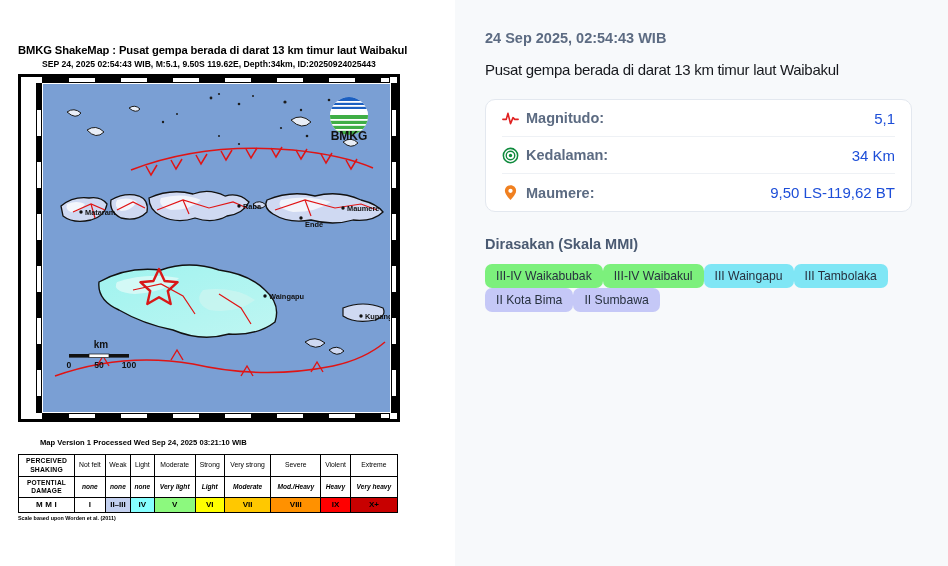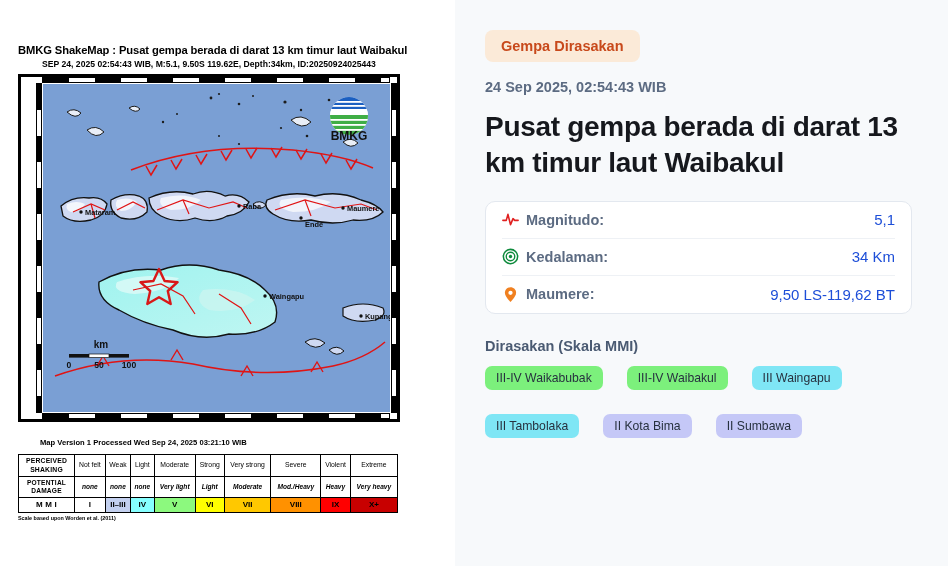--- a/index.html
+++ b/index.html
@@ -90,21 +90,21 @@
     background: #fbead8; color: #c8491b;
     font-size: 14.5px; font-weight: 600;
     padding: 8px 16px; border-radius: 8px;
     margin-bottom: 17px;
   }
   .timestamp {
     font-size: 14.5px; font-weight: 600; color: #5c6b82;
     margin-bottom: 14px;
   }
   .headline {
-    font-size: 28px; font-weight: 700; color: #16181d;
+    font-size: 15px; font-weight: 400; color: #16181d;
     line-height: 1.28; letter-spacing: -0.3px;
     margin-bottom: 20px;
   }
 
   .info-card {
     background: #ffffff;
     border: 1px solid #e3e8ef;
     border-radius: 10px;
     padding: 0 16px;
     margin-bottom: 24px;
@@ -119,21 +119,21 @@
   .info-lab { font-size: 14.5px; font-weight: 700; color: #5c6b82; }
   .info-val {
     margin-left: auto;
     font-size: 15px; font-weight: 400; color: #1d4ed8;
   }
 
   .felt-title {
     font-size: 14.5px; font-weight: 600; color: #4a5a72;
     margin-bottom: 12px;
   }
-  .tags { display: flex; flex-wrap: wrap; gap: 24px; max-width: 430px; }
+  .tags { display: flex; flex-wrap: wrap; gap: 0; max-width: 430px; }
   .tag {
     font-size: 12.2px; font-weight: 500; color: #27313f;
     padding: 5px 11px; border-radius: 7px;
     white-space: nowrap;
   }
 </style>
 </head>
 <body>
 
 <div class="page">
@@ -339,21 +339,20 @@
         </tr>
       </tbody>
         </table>
       <div class="legend-note">Scale based upon Worden et al. (2011)</div>
 
     </div>
   </div>
 
   <div class="right-col">
 
-    <div class="badge">Gempa Dirasakan</div>
     <div class="timestamp">24 Sep 2025, 02:54:43 WIB</div>
     <div class="headline">Pusat gempa berada di darat 13 km timur laut Waibakul</div>
 
     <div class="info-card">
 
       <div class="info-row">
         <span class="info-ico">
           <svg width="17" height="17" viewBox="0 0 20 20">
             <path d="M1 11 L5 11 L7 4 L10 16 L13 9 L15 11 L19 11" fill="none" stroke="#e02020" stroke-width="1.9" stroke-linecap="round" stroke-linejoin="round"></path>
           </svg>

